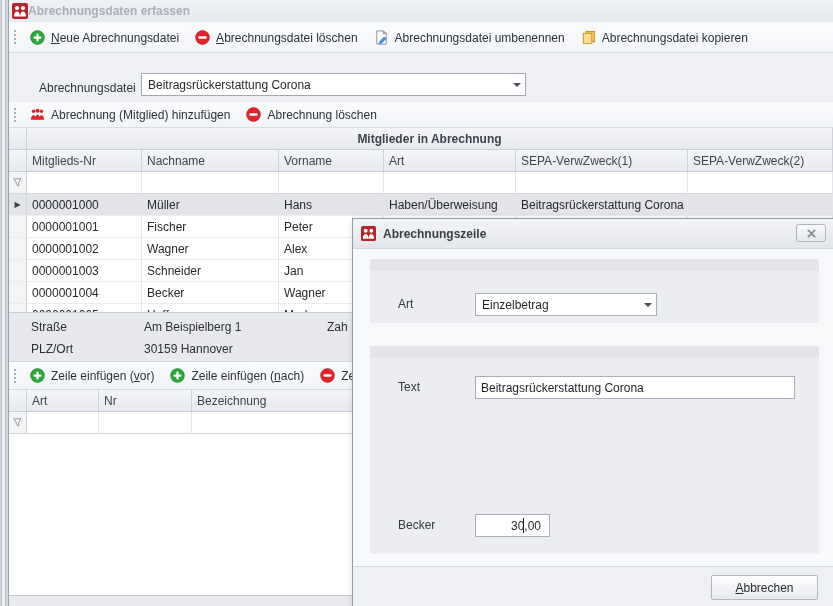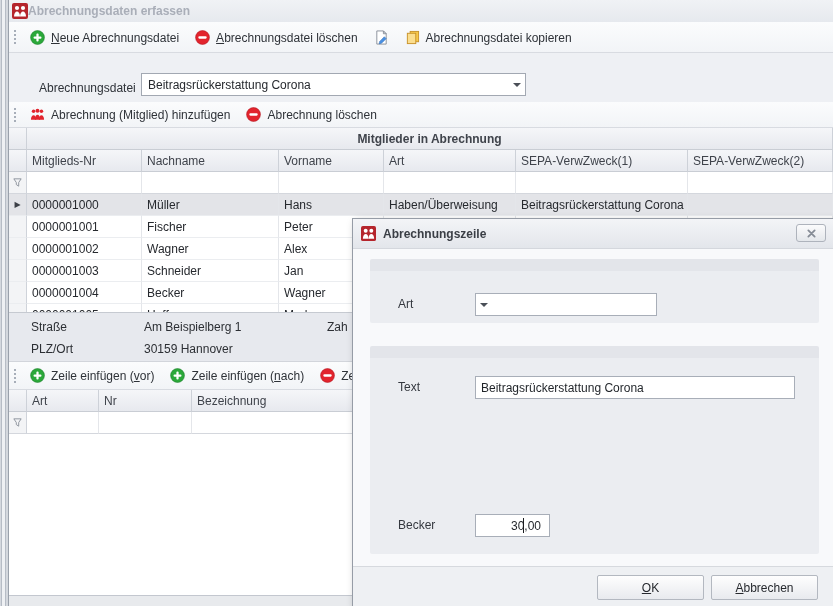--- a/index.html
+++ b/index.html
@@ -139,20 +139,21 @@
               <rect x="3.5" y="6.7" width="9" height="2.6" rx="1.2" fill="#fff"></rect>
             </svg></span>
         <span><span></span><span class="mn">A</span><span>brechnungsdatei löschen</span></span>
       </button>
       <button class="tb-item">
         <span class="icon15"><svg viewBox="0 0 16 16" width="15" height="15">
               <path d="M3 1h7l3 3v11H3z" fill="#fff" stroke="#8a909a"></path>
               <path d="M10 1l3 3h-3z" fill="#dfe3e9" stroke="#8a909a"></path>
               <path d="M6 12.2l5-5 2 2-5 5-2.6.6z" fill="#4a90e2" stroke="#2f6cb3" stroke-width="0.5"></path>
             </svg></span>
+        <span><span>Abrechnungsdatei umbenennen</span><span class="mn"></span><span></span></span>
       </button>
       <button class="tb-item">
         <span class="icon15"><svg viewBox="0 0 16 16" width="15" height="15">
               <rect x="5.5" y="1.5" width="9" height="11" fill="#f7c94c" stroke="#c8922a"></rect>
               <rect x="2.5" y="3.5" width="9" height="11" fill="#fbde8f" stroke="#c8922a"></rect>
             </svg></span>
         <span><span>Abrechnungsdatei kopieren</span><span class="mn"></span><span></span></span>
       </button>
     </div>
 
@@ -344,28 +345,28 @@
       <span class="dlg-close">
         <svg viewBox="0 0 10 10" width="9" height="9">
             <path d="M1.5 1.5l7 7M8.5 1.5l-7 7" stroke="#868c96" stroke-width="2" stroke-linecap="round"></path>
           </svg>
       </span>
     </div>
 
     <div class="panel p1"></div>
     <span class="dlg-lbl" style="top:78px;">Art</span>
     <div class="combobox fld combo-art" style="padding:0;">
+      <span class="cb-text">Einzelbetrag</span>
       <span class="dd-arrow"></span>
     </div>
 
     <div class="panel p2"></div>
     <span class="dlg-lbl" style="top:161px;">Text</span>
     <input class="fld inp-text" value="Beitragsrückerstattung Corona" style="">
     <span class="dlg-lbl" style="top:299px;">Becker</span>
     <input class="fld inp-betrag" value="30,00" style="">
     <span class="caret"></span>
 
     <div class="dlg-footer">
-      <button class="btn btn-ok"><span></span><span class="mn">O</span><span>K</span></button>
       <button class="btn btn-cancel"><span></span><span class="mn">A</span><span>bbrechen</span></button>
     </div>
   </div>
 </div>
 
 </body></html>

